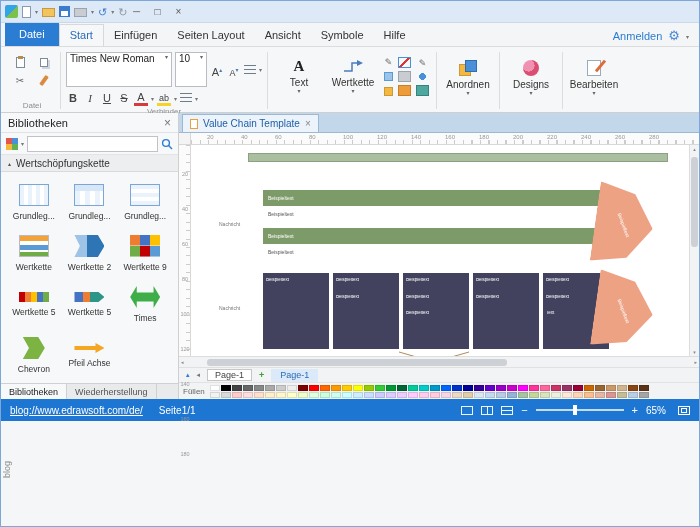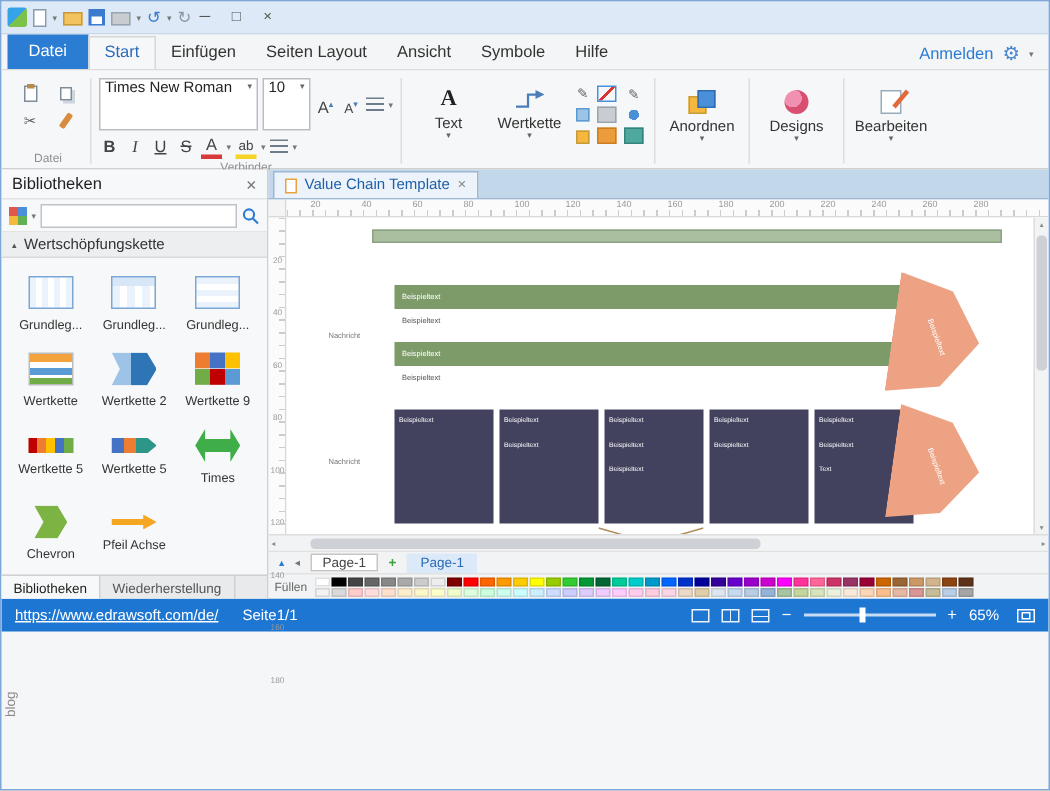--- a/index.html
+++ b/index.html
@@ -661,21 +661,21 @@
               <span class="swatch" style="background: rgb(165, 165, 165);"></span>
             </div>
           </div>
       </div>
     </div>
   </div>
 
   <div class="blog-tab">blog</div>
 
   <div class="statusbar">
-    <span class="sb-link">https://www.edrawsoft.com/de/</span>
+    <span class="sb-link">blog://www.edrawsoft.com/de/</span>
     <span>Seite1/1</span>
     <div class="sb-right">
       <span class="vi"></span>
       <span class="vi v2"></span>
       <span class="vi v3"></span>
       <span class="zo">−</span>
       <div class="slider">
           <span class="sthumb"></span>
         </div>
       <span class="zo">+</span>

